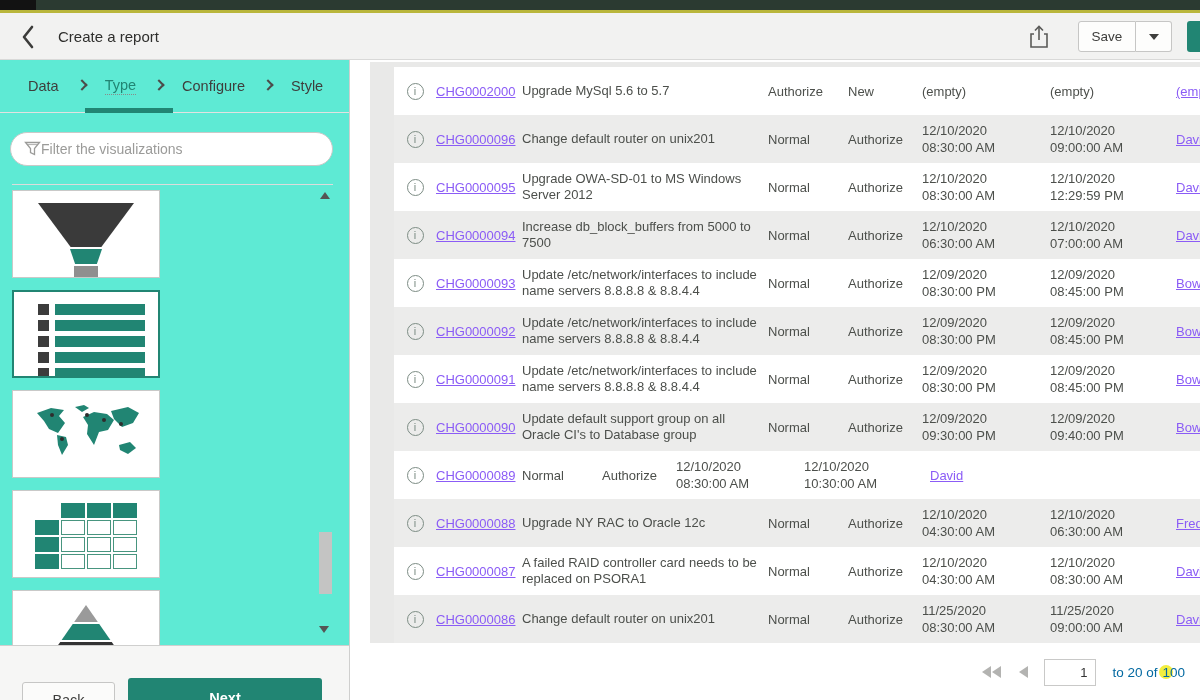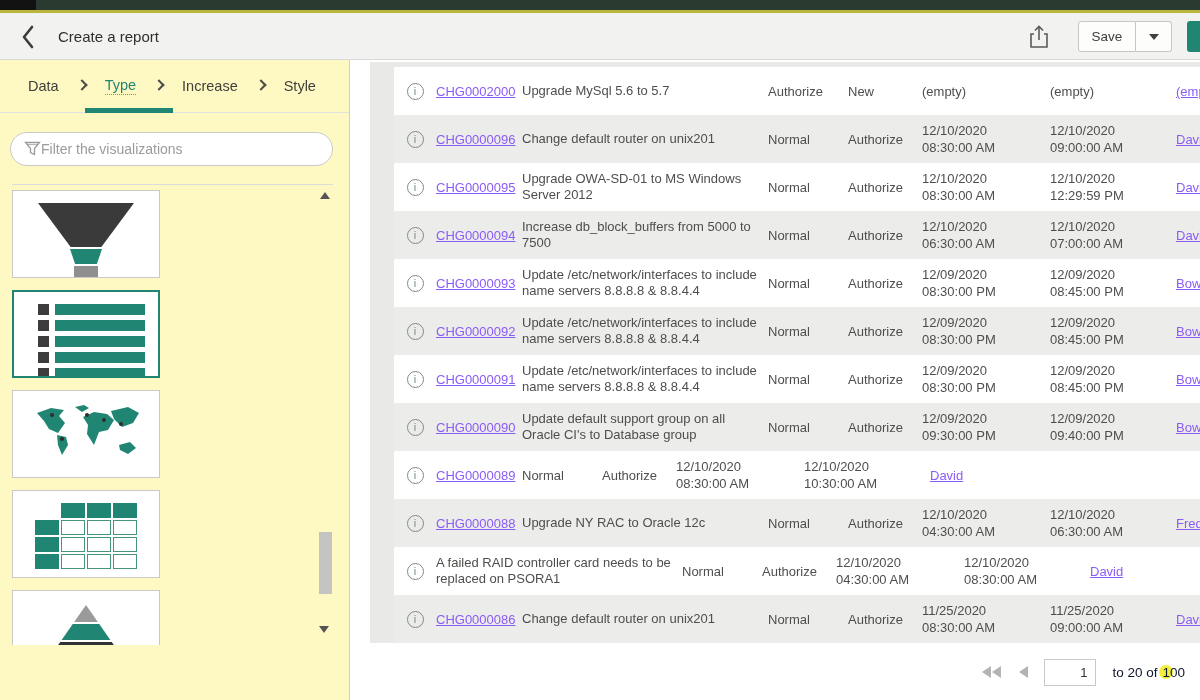--- a/index.html
+++ b/index.html
@@ -20,21 +20,21 @@
   .save-btn { width:58px; height:31px; background:#fdfdfc; border:1px solid #c6c6c5; border-radius:3px 0 0 3px;
     font-size:13.5px; color:#3e3e3c; display:flex; align-items:center; justify-content:center; cursor:pointer; }
   .save-caret-btn { width:36px; height:31px; background:#fdfdfc; border:1px solid #c6c6c5; border-left:none;
     border-radius:0 3px 3px 0; display:flex; align-items:center; justify-content:center; cursor:pointer; }
   .caret-down { width:0; height:0; border-left:5px solid transparent; border-right:5px solid transparent;
     border-top:6px solid #3e3e3c; }
   .edge-btn { position:absolute; right:0; top:8px; width:13px; height:31px; background:#218573;
     border-radius:3px 0 0 3px; }
 
   
-  .panel { position:absolute; left:0; top:60px; width:350px; height:640px; background:#fef9c3;
+  .panel { position:absolute; left:0; top:60px; width:350px; height:640px; background:#5eead4;
     border-right:1px solid #cfcfce; }
   .steps { position:relative; height:53px; border-bottom:1px solid #e2e2e1; display:flex; align-items:center;
     padding-left:28px; gap:19px; }
   .step { font-size:14.5px; color:#3e3e3c; cursor:pointer; }
   .step.active { color:#218573; border-bottom:1px dotted #8a8a88; padding-bottom:1px; }
   .chev { width:8px; height:8px; border-right:2px solid #4c4c4a; border-top:2px solid #4c4c4a;
     transform:rotate(45deg); margin-top:-2px; }
   .step-bar { position:absolute; left:85px; bottom:-1px; width:88px; height:5px; background:#218573; }
 
   .filter-box { position:absolute; left:10px; top:72px; width:323px; height:34px; border:1.5px solid #c9c9c8;
@@ -113,21 +113,21 @@
 
   
   .pager { position:absolute; left:370px; top:655px; width:815px; height:34px; display:flex;
     align-items:center; justify-content:flex-end; gap:16px; }
   .pg-first { display:flex; gap:1px; cursor:pointer; }
   .pg-tri { width:0; height:0; border-top:6px solid transparent; border-bottom:6px solid transparent;
     border-right:9px solid #b3b3b1; }
   .pg-prev { cursor:pointer; margin-left:2px; }
   .pg-input { width:52px; height:27px; border:1px solid #c9c9c8; background:#fff; text-align:right;
     padding-right:8px; font-size:13px; color:#333; font-family:"Liberation Sans", sans-serif; }
-  .pg-text { font-size:13.5px; color:#0f172a; display:flex; gap:5px; align-items:center; }
+  .pg-text { font-size:13.5px; color:#0369a1; display:flex; gap:5px; align-items:center; }
   .total-wrap { position:relative; }
   .total-wrap .hl { position:absolute; left:-3px; top:0px; width:14px; height:14px; background:#f2ee3f;
     border-radius:50%; }
   .total-wrap .tv { position:relative; }
 </style>
 </head>
 <body>
 
 <div class="top-strip">
   <div class="corner"></div>
@@ -156,21 +156,21 @@
   </div>
   <div class="edge-btn"></div>
 </div>
 
 <div class="panel">
   <div class="steps">
     <span class="step">Data</span>
     <span class="chev"></span>
     <span class="step active">Type</span>
     <span class="chev"></span>
-    <span class="step">Increase</span>
+    <span class="step">Configure</span>
     <span class="chev"></span>
     <span class="step">Style</span>
     <div class="step-bar"></div>
   </div>
 
   <div class="filter-box">
     <svg width="17" height="16" viewBox="0 0 17 16">
       <path d="M1.5 1.5 H15.5 L10.5 7.5 V13.5 L6.5 11.5 V7.5 Z" fill="none" stroke="#9b9b99" stroke-width="1.3"></path>
       <line x1="3" y1="3.6" x2="14" y2="3.6" stroke="#9b9b99" stroke-width="0.8"></line>
     </svg>
@@ -258,20 +258,24 @@
           <div class="b3"></div>
       </div>
     </div>
     <div class="vscroll">
       <div class="tri-up"></div>
       <div class="vthumb"></div>
       <div class="tri-dn"></div>
     </div>
   </div>
 
+  <div class="panel-footer">
+    <button class="back-button">Back</button>
+    <button class="next-button">Next</button>
+  </div>
 </div>
 
 <div class="table-wrap">
   <div class="table-sliver"></div>
   <div id="rows">
       <div class="trow odd">
     <div class="cell-gutter"></div>
     <div class="cell-info">
       <span class="info-icon"></span>
     </div>
@@ -437,20 +441,23 @@
     <div class="cell-end">12/10/2020 06:30:00 AM</div>
     <div class="cell-name">
           <span class="tlink">Fred</span>
         </div>
   </div>
       <div class="trow odd">
     <div class="cell-gutter"></div>
     <div class="cell-info">
       <span class="info-icon"></span>
     </div>
+    <div class="cell-num">
+          <span class="tlink">CHG0000087</span>
+        </div>
     <div class="cell-desc">A failed RAID controller card needs to be replaced on PSORA1</div>
     <div class="cell-pri">Normal</div>
     <div class="cell-state">Authorize</div>
     <div class="cell-start">12/10/2020 04:30:00 AM</div>
     <div class="cell-end">12/10/2020 08:30:00 AM</div>
     <div class="cell-name">
           <span class="tlink">David</span>
         </div>
   </div>
       <div class="trow even">

